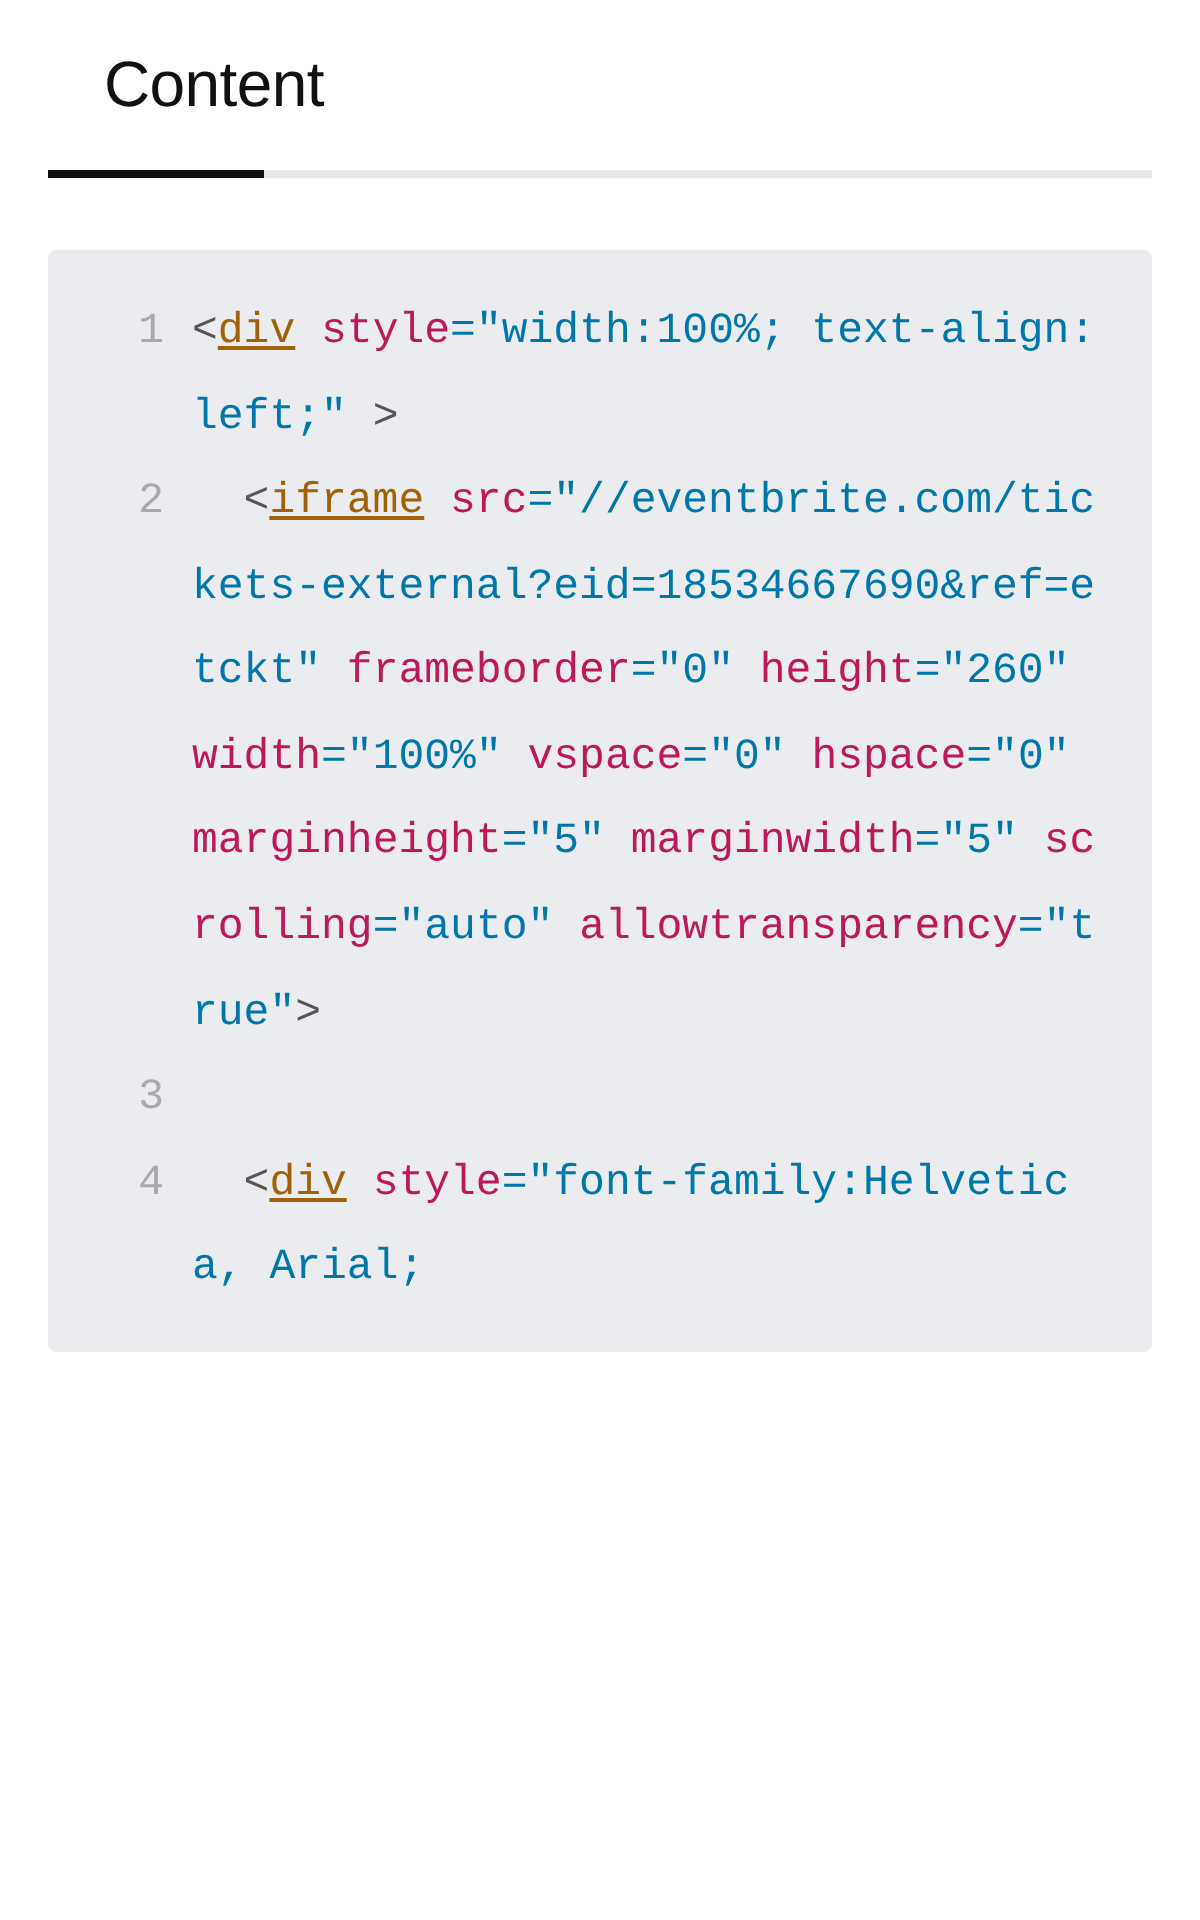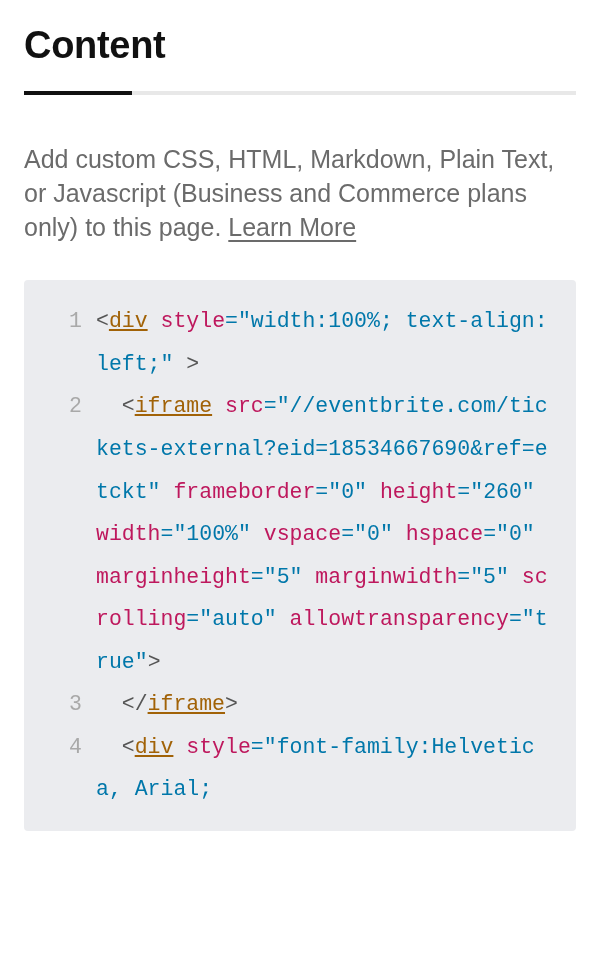--- a/index.html
+++ b/index.html
@@ -8,24 +8,25 @@
       background: #fff;
       width: 600px;
       height: 960px;
       overflow: hidden;
     }
     .container { padding: 24px; }
     .tab-header {
       margin-bottom: 36px;
     }
     .tab-title {
-      font-size: 38px;
-      font-weight: 700;
+      font-size: 32px;
+      font-weight: 400;
       color: #111;
       letter-spacing: -0.3px;
+      margin-left: 28px;
     }
     .tab-underline-wrap {
       margin-top: 24px;
       height: 4px;
       width: 100%;
       background: #e8e8e8;
       position: relative;
     }
     .tab-underline-active {
       position: absolute;
@@ -88,36 +89,32 @@
 
 <div class="container">
 
   <div class="tab-header">
     <div class="tab-title">Content</div>
     <div class="tab-underline-wrap">
       <div class="tab-underline-active"></div>
     </div>
   </div>
 
-  <p class="description">
-    <span>Add custom CSS, HTML, Markdown, Plain Text, or Javascript (Business and Commerce plans only) to this page. </span><span class="learn-more">Learn More</span>
-  </p>
 
   <div class="code-block" id="code-editor">
       <div class="code-row">
         <div class="gutter">1</div>
         <div class="code-cell"><span class="angle">&lt;</span><span class="tag-name">div</span><span> </span><span class="attr-name">style</span><span class="attr-eq">=</span><span class="quote">"</span><span class="attr-value">width:100%; text-align: left;</span><span class="quote">"</span><span> </span><span class="angle">&gt;</span></div>
       </div>
       <div class="code-row">
         <div class="gutter">2</div>
         <div class="code-cell"><span class="ind">&nbsp;</span><span class="ind">&nbsp;</span><span class="angle">&lt;</span><span class="tag-name">iframe</span><span> </span><span class="attr-name">src</span><span class="attr-eq">=</span><span class="quote">"</span><span class="attr-value">//eventbrite.com/tickets-external?eid=18534667690&amp;ref=etckt</span><span class="quote">"</span><span> </span><span class="attr-name">frameborder</span><span class="attr-eq">=</span><span class="quote">"</span><span class="attr-value">0</span><span class="quote">"</span><span> </span><span class="attr-name">height</span><span class="attr-eq">=</span><span class="quote">"</span><span class="attr-value">260</span><span class="quote">"</span><span> </span><span class="attr-name">width</span><span class="attr-eq">=</span><span class="quote">"</span><span class="attr-value">100%</span><span class="quote">"</span><span> </span><span class="attr-name">vspace</span><span class="attr-eq">=</span><span class="quote">"</span><span class="attr-value">0</span><span class="quote">"</span><span> </span><span class="attr-name">hspace</span><span class="attr-eq">=</span><span class="quote">"</span><span class="attr-value">0</span><span class="quote">"</span><span> </span><span class="attr-name">marginheight</span><span class="attr-eq">=</span><span class="quote">"</span><span class="attr-value">5</span><span class="quote">"</span><span> </span><span class="attr-name">marginwidth</span><span class="attr-eq">=</span><span class="quote">"</span><span class="attr-value">5</span><span class="quote">"</span><span> </span><span class="attr-name">scrolling</span><span class="attr-eq">=</span><span class="quote">"</span><span class="attr-value">auto</span><span class="quote">"</span><span> </span><span class="attr-name">allowtransparency</span><span class="attr-eq">=</span><span class="quote">"</span><span class="attr-value">true</span><span class="quote">"</span><span class="angle">&gt;</span></div>
       </div>
       <div class="code-row">
         <div class="gutter">3</div>
-        <div class="code-cell"><span class="ind">&nbsp;</span><span class="ind">&nbsp;</span><span class="angle">&lt;/</span><span class="tag-name">iframe</span><span class="angle">&gt;</span></div>
       </div>
       <div class="code-row">
         <div class="gutter">4</div>
         <div class="code-cell"><span class="ind">&nbsp;</span><span class="ind">&nbsp;</span><span class="angle">&lt;</span><span class="tag-name">div</span><span> </span><span class="attr-name">style</span><span class="attr-eq">=</span><span class="quote">"</span><span class="attr-value">font-family:Helvetica, Arial;</span></div>
       </div>
     </div>
 
 </div>
 
 </body></html>

